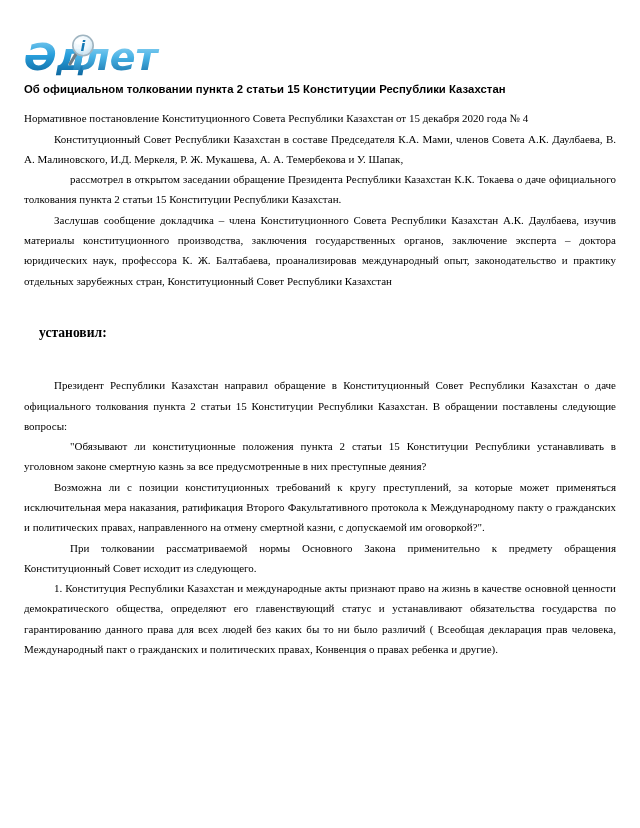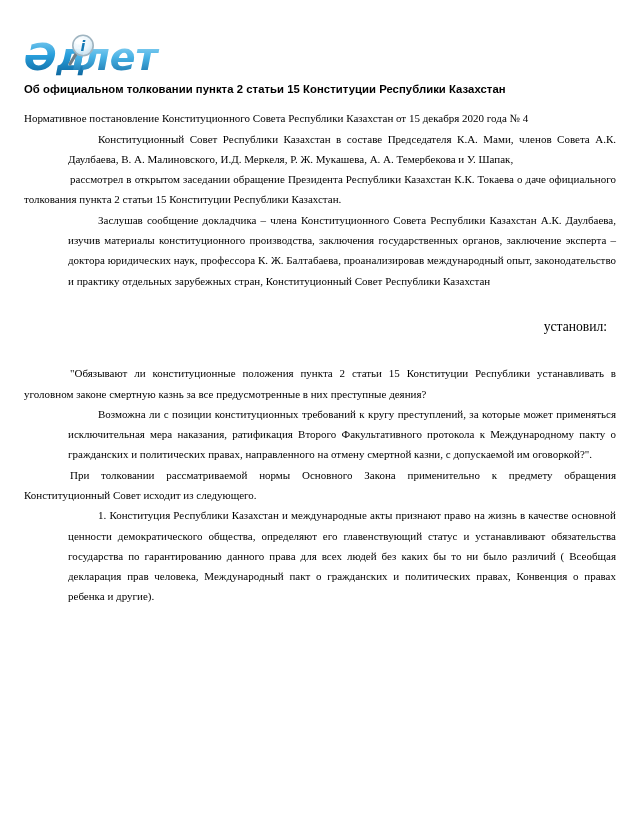--- a/index.html
+++ b/index.html
@@ -53,29 +53,29 @@
   
   .para {
     font-size: 11px;
     line-height: 20.3px;
     text-align: justify;
     text-justify: inter-word;
     margin: 0;
     hyphens: none;
   }
   .para.ind-none { text-indent: 0; }
-  .para.ind-md   { text-indent: 30px; margin-left: 44px; }
+  .para.ind-md   { text-indent: 30px; }
   .para.ind-lg   { text-indent: 46px; font-family: Liberation Serif, serif; }
 
   .section-head {
     font-size: 13.6px;
-    font-weight: normal;
+    font-weight: bold;
     line-height: 20.3px;
-    margin: 9px;
-    text-align: right;
+    margin: 15px;
+    text-align: left;
   }
   .spacer-md { height: 17px; }
 </style>
 </head>
 <body>
 
 <div class="page">
 
   <div class="logo-block">
     <div class="logo">
@@ -121,20 +121,21 @@
   <p class="para ind-lg">рассмотрел в открытом заседании обращение Президента Республики Казахстан К.К. Токаева о даче официального толкования пункта 2 статьи 15 Конституции Республики Казахстан.</p>
 
   <p class="para ind-md">Заслушав сообщение докладчика – члена Конституционного Совета Республики Казахстан А.К. Даулбаева, изучив материалы конституционного производства, заключения государственных органов, заключение эксперта – доктора юридических наук, профессора К. Ж. Балтабаева, проанализировав международный опыт, законодательство и практику отдельных зарубежных стран, Конституционный Совет Республики Казахстан</p>
 
   <div class="spacer-md"></div>
 
   <h2 class="section-head">установил:</h2>
 
   <div class="spacer-md"></div>
 
+  <p class="para ind-md">Президент Республики Казахстан направил обращение в Конституционный Совет Республики Казахстан о даче официального толкования пункта 2 статьи 15 Конституции Республики Казахстан. В обращении поставлены следующие вопросы:</p>
 
   <p class="para ind-lg">"Обязывают ли конституционные положения пункта 2 статьи 15 Конституции Республики устанавливать в уголовном законе смертную казнь за все предусмотренные в них преступные деяния?</p>
 
   <p class="para ind-md">Возможна ли с позиции конституционных требований к кругу преступлений, за которые может применяться исключительная мера наказания, ратификация Второго Факультативного протокола к Международному пакту о гражданских и политических правах, направленного на отмену смертной казни, с допускаемой им оговоркой?".</p>
 
   <p class="para ind-lg">При толковании рассматриваемой нормы Основного Закона применительно к предмету обращения Конституционный Совет исходит из следующего.</p>
 
   <p class="para ind-md">1. Конституция Республики Казахстан и международные акты признают право на жизнь в качестве основной ценности демократического общества, определяют его главенствующий статус и устанавливают обязательства государства по гарантированию данного права для всех людей без каких бы то ни было различий ( Всеобщая декларация прав человека, Международный пакт о гражданских и политических правах, Конвенция о правах ребенка и другие).</p>
 
 </div>

